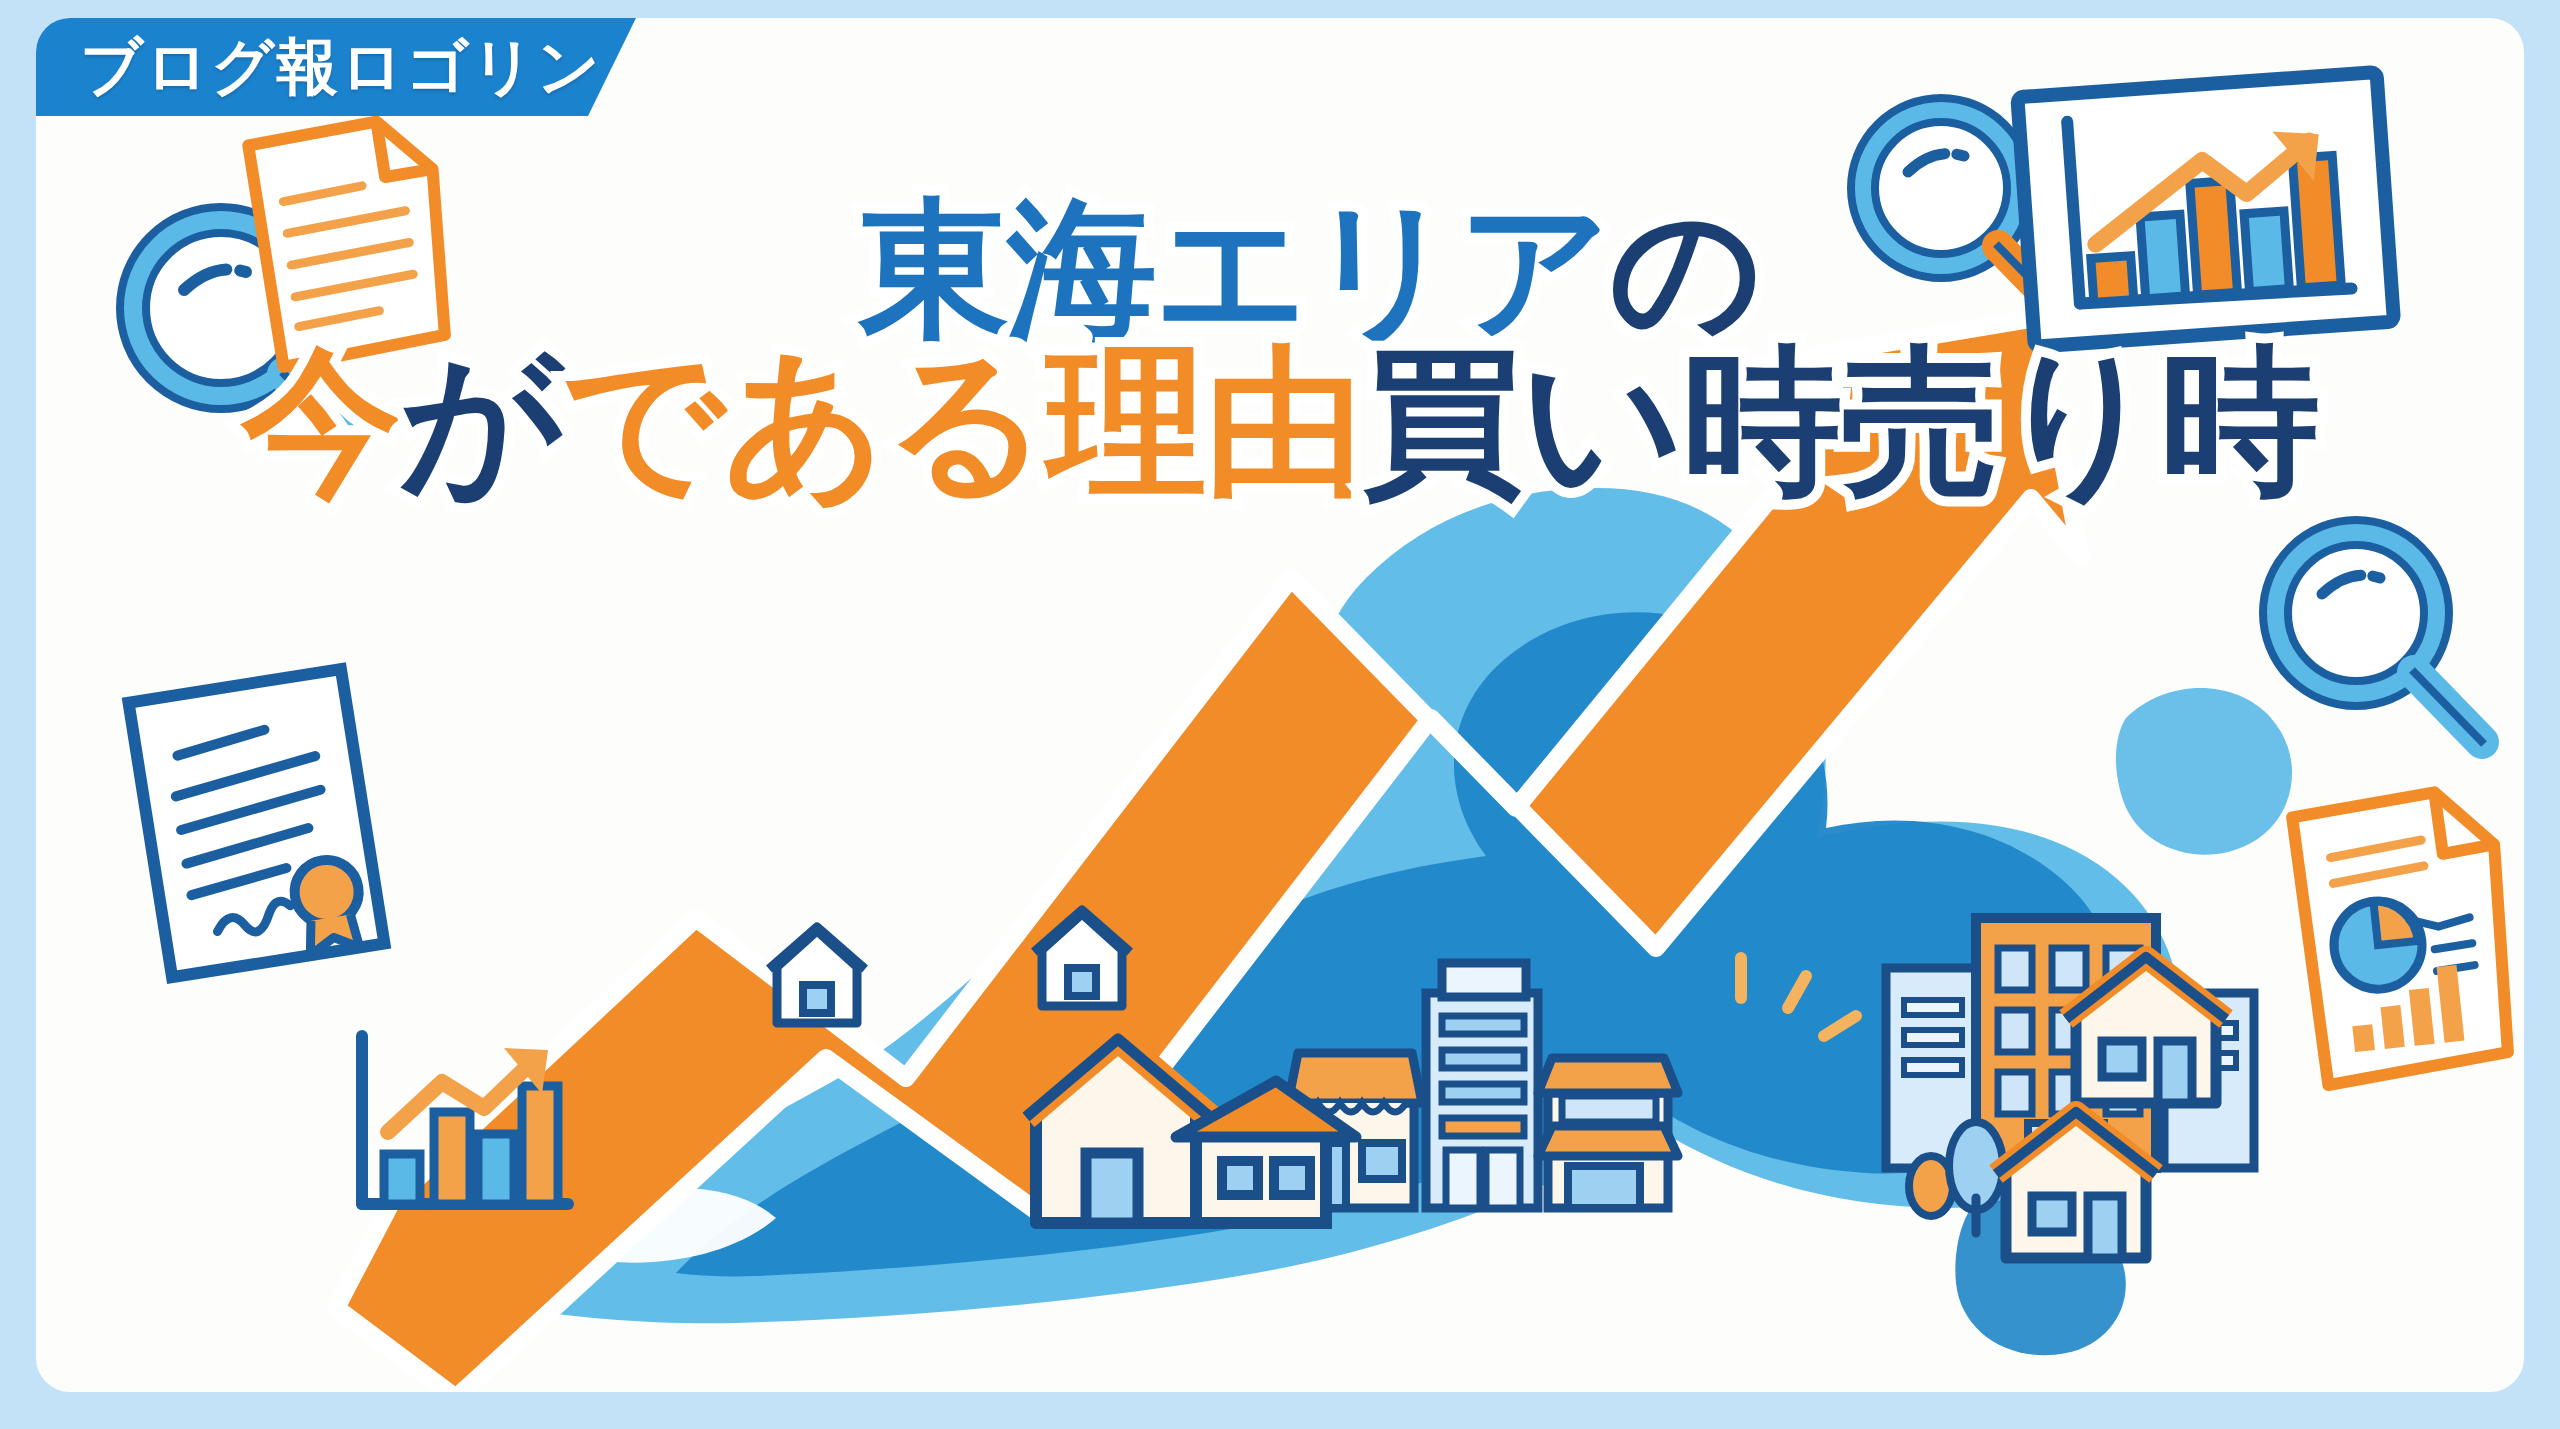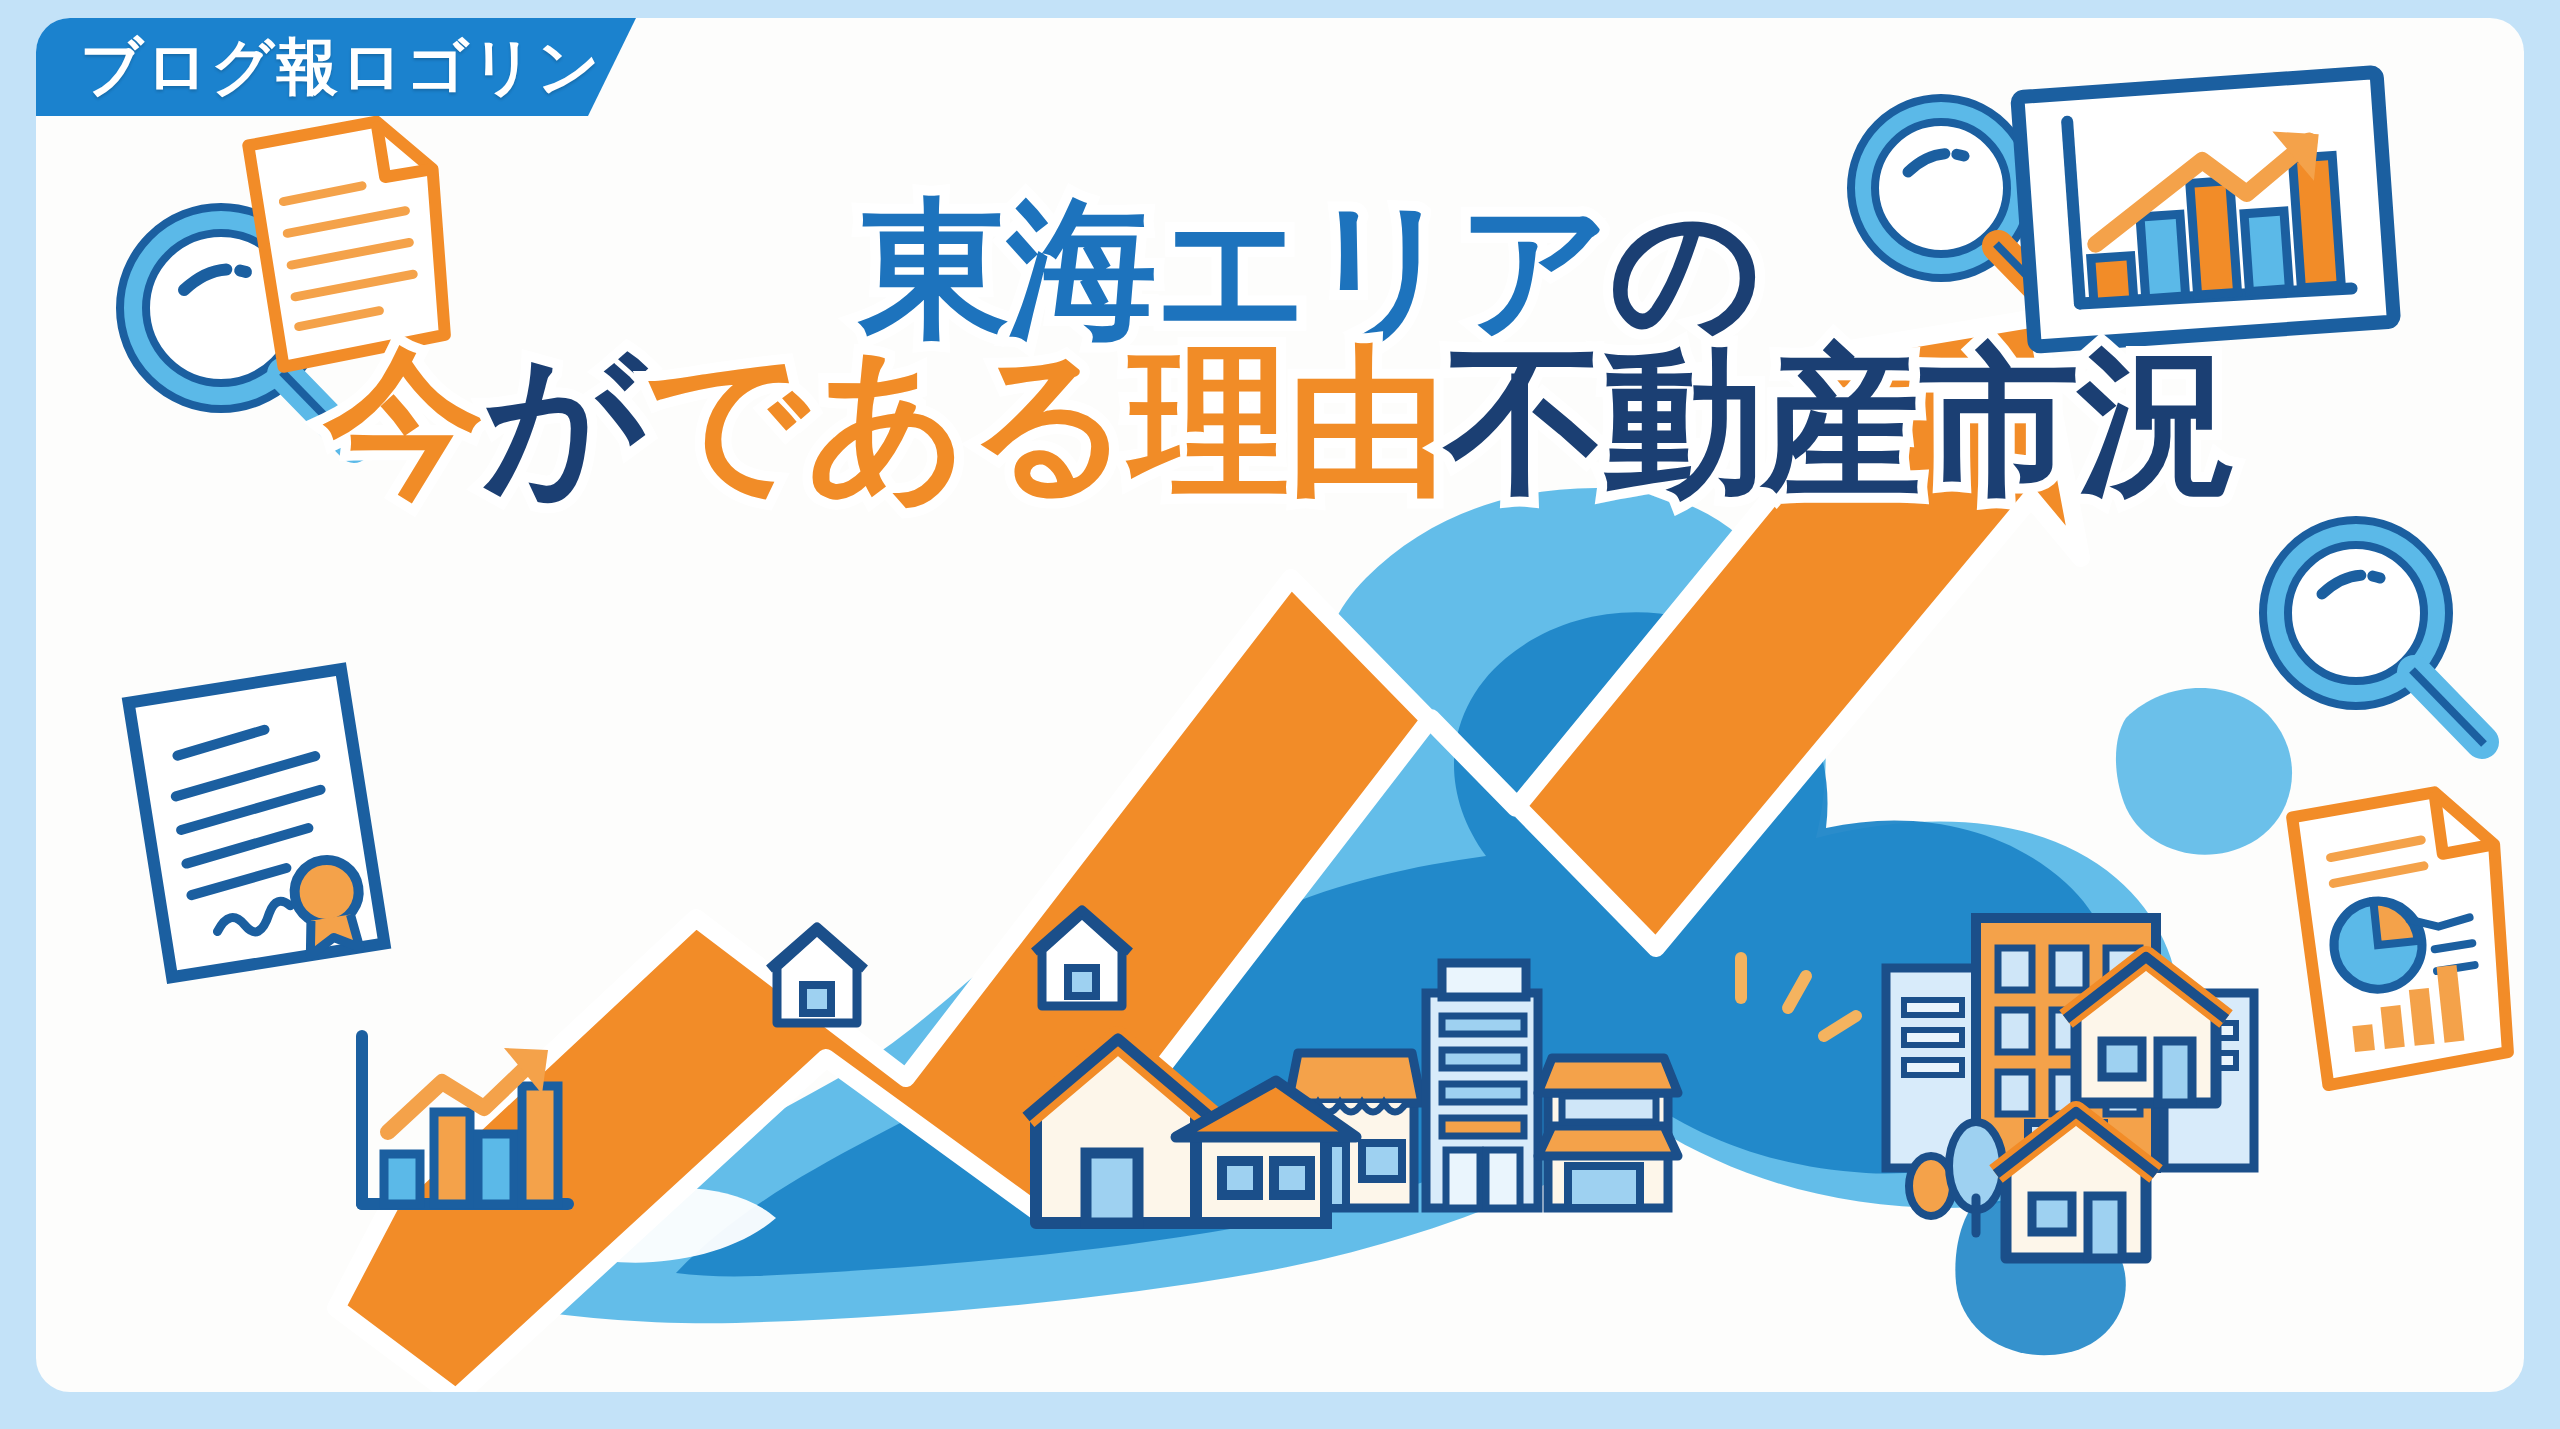--- a/index.html
+++ b/index.html
@@ -308,17 +308,17 @@
 
   <div id="badge">
     <span class="badge-text">ブログ報ロゴリント</span>
   </div>
 
   <div id="headline">
     <div class="hl-line hl1">
       <span class="w blue">東海エリア</span><span class="w navy">の</span>
     </div>
     <div class="hl-line hl3">
-      <span class="w orange">今</span><span class="w navy">が</span><span class="w orange">である理由</span><span class="w navy">不動産市況</span>
+      <span class="w orange">今</span><span class="w navy">が</span><span class="w orange">である理由</span><span class="w navy">買い時売り時</span>
     </div>
   </div>
 
 </div>
 
 </body></html>

